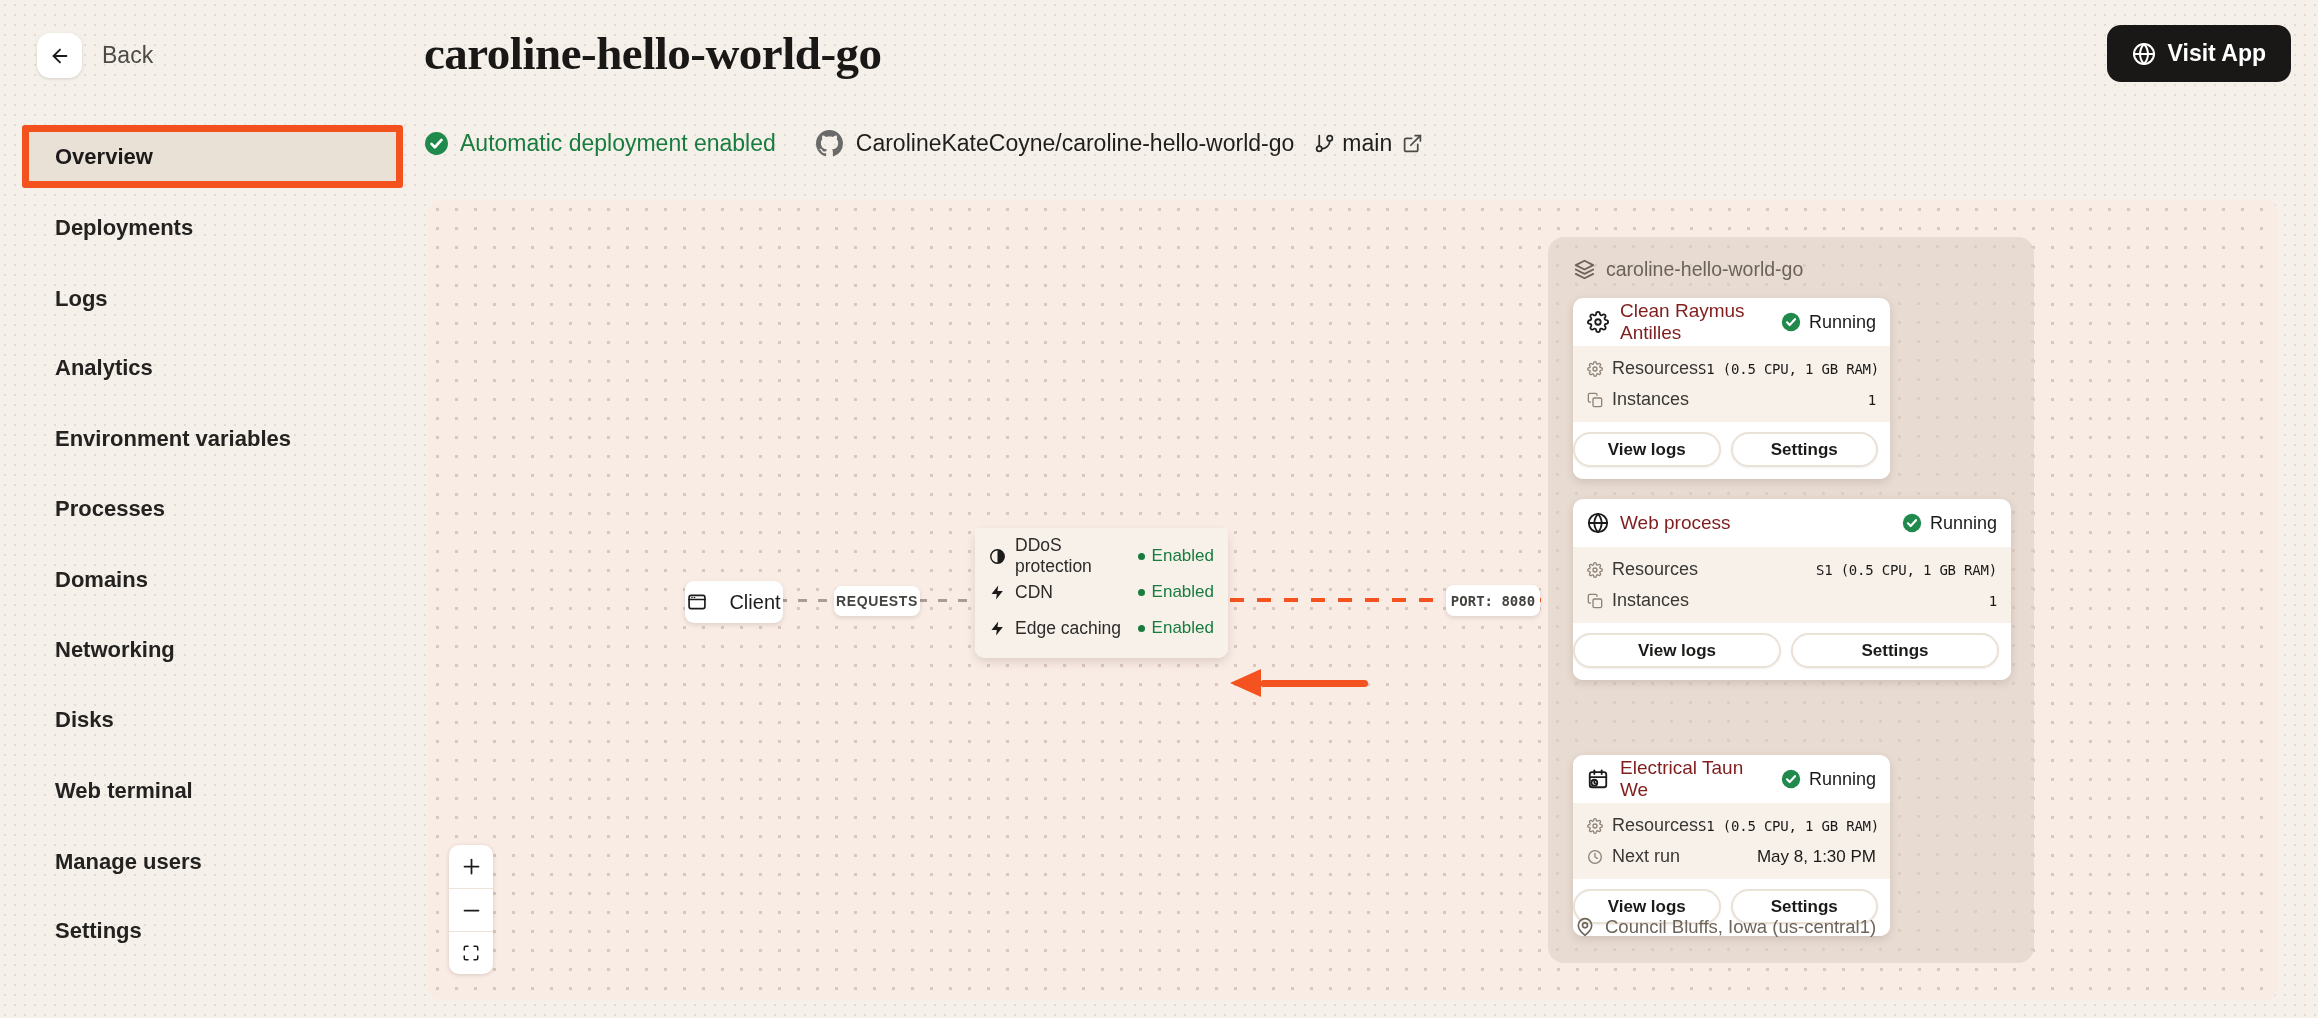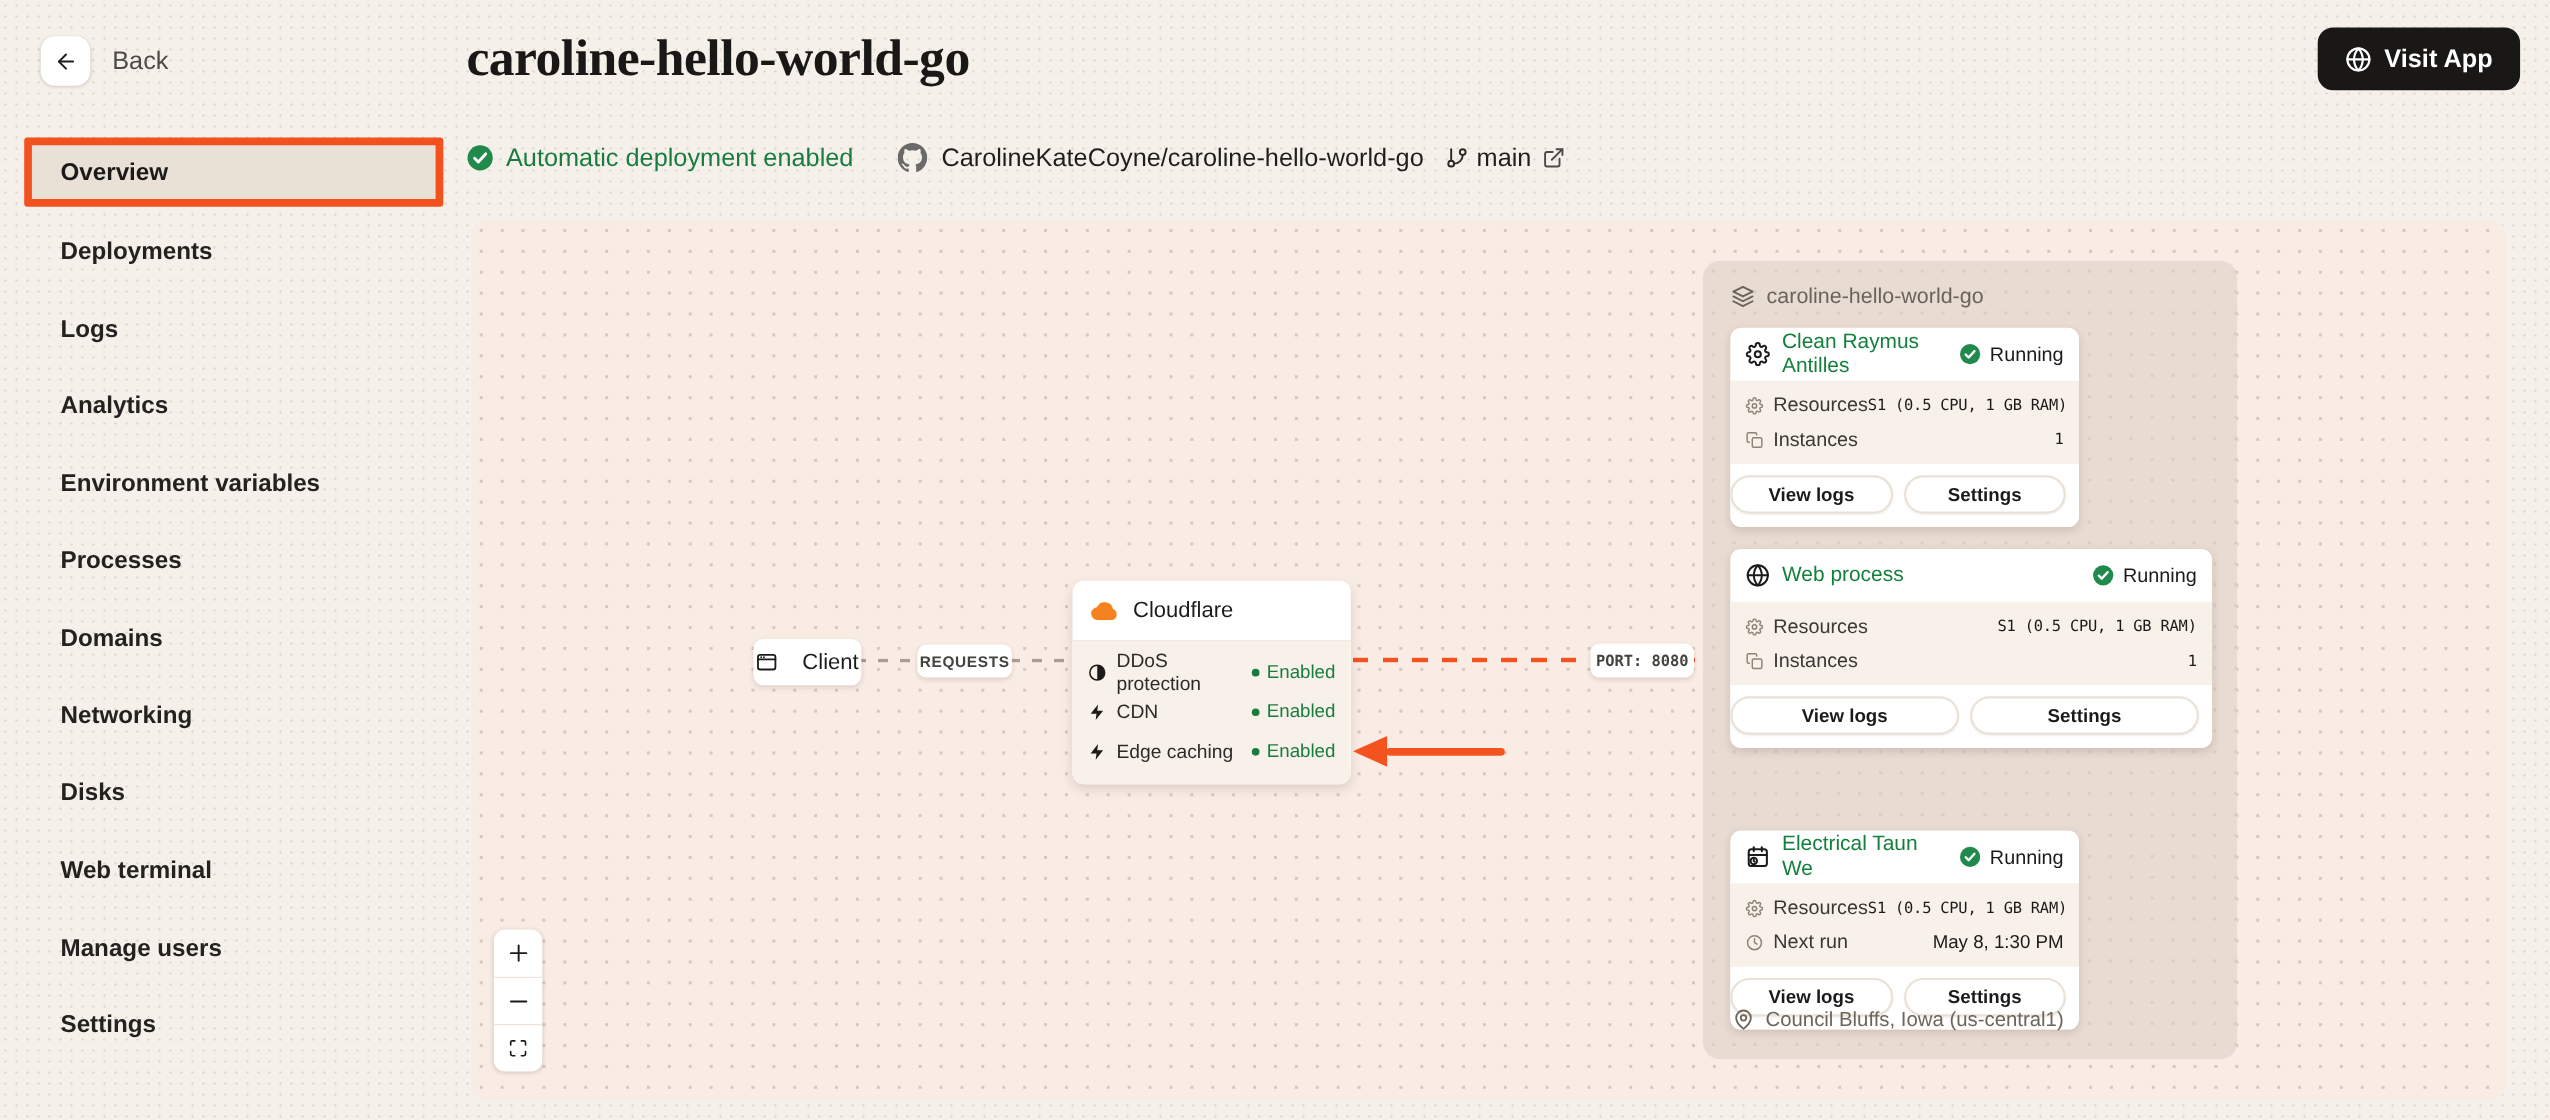--- a/index.html
+++ b/index.html
@@ -113,21 +113,21 @@
   .panel-loc .icon { width:20px; height:20px; }
   .panel-loc span { font-size:18.5px; }
 
   .proc-card { position:absolute; background:#fff; border-radius:10px;
     box-shadow:0 3px 8px rgba(70,50,35,.15); overflow:hidden; }
   .pc-1 { left:25px; top:61px; width:317px; }
   .pc-2 { left:25px; top:262px; width:438px; }
   .pc-3 { left:25px; top:490px; width:317px;margin-top:28px; }
   .pc-head { height:48px; display:flex; align-items:center; gap:11px; padding:0 14px; }
   .pc-head .icon { width:22px; height:22px; color:#1c1b1a; }
-  .pc-head .nm { font-size:19px; font-weight:500; color:#15803d; }
+  .pc-head .nm { font-size:19px; font-weight:500; color:#7f1d1d; }
   .pc-status { margin-left:auto; display:flex; align-items:center; gap:8px; }
   .pc-status .icon { width:20px; height:20px; }
   .pc-status span { font-size:18px; font-weight:500; color:#1b1a19; }
   .pc-body { background:#f7f1ea; padding:7px 14px; }
   .pc-row { height:31px; display:flex; align-items:center; }
   .pc-row .icon { width:16px; height:16px; color:#8d8378; }
   .pc-row .lbl { margin-left:9px; font-size:18px; color:#3a3835; }
   .pc-row .val { margin-left:auto; font-size:17px; color:#1b1a19; white-space:nowrap; }
   .pc-row .val.mono { font-family:"DejaVu Sans Mono", monospace; font-size:14px; letter-spacing:-0.2px; }
   .pc-row .val.domain { font-size:16.5px; }
@@ -237,28 +237,20 @@
           <path d="M6 6.6h.01"></path>
           <path d="M9 6.6h.01"></path>
         </svg>
       </span>
     <span>Client</span>
   </div>
 
   <div class="requests-pill">REQUESTS</div>
 
   <div class="cf-card">
-    <div class="cf-head">
-      <span class="icon">
-          <svg viewBox="0 0 28 20" fill="currentColor">
-            <path d="M7 19a6 6 0 0 1-.6-11.97A8 8 0 0 1 21.6 8.6 5.5 5.5 0 0 1 21 19z"></path>
-          </svg>
-        </span>
-      <span>Cloudflare</span>
-    </div>
     <div class="cf-body">
       <div class="cf-row">
         <span class="icon">
             <svg viewBox="0 0 24 24">
               <circle cx="12" cy="12" r="9.5" fill="none" stroke="currentColor" stroke-width="2"></circle>
               <path d="M12 2.5a9.5 9.5 0 0 1 0 19z" fill="currentColor"></path>
             </svg>
           </span>
         <span class="lbl">DDoS protection</span>
         <span class="right">

